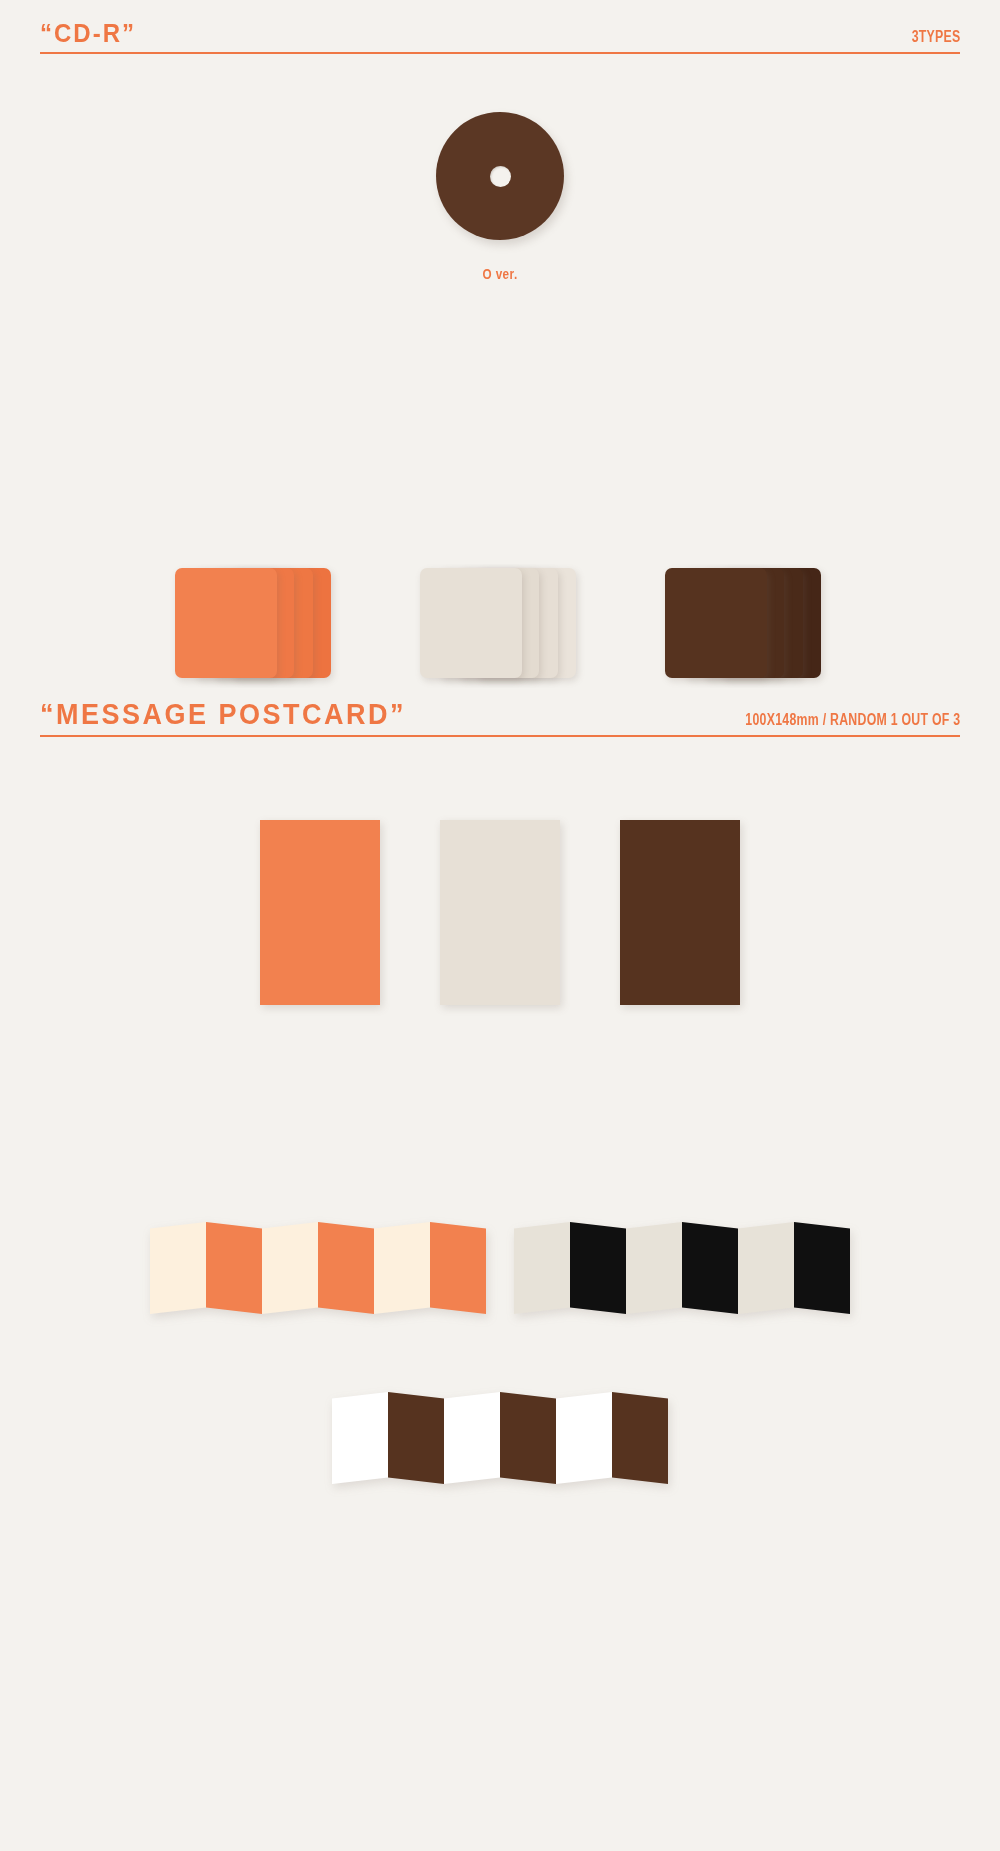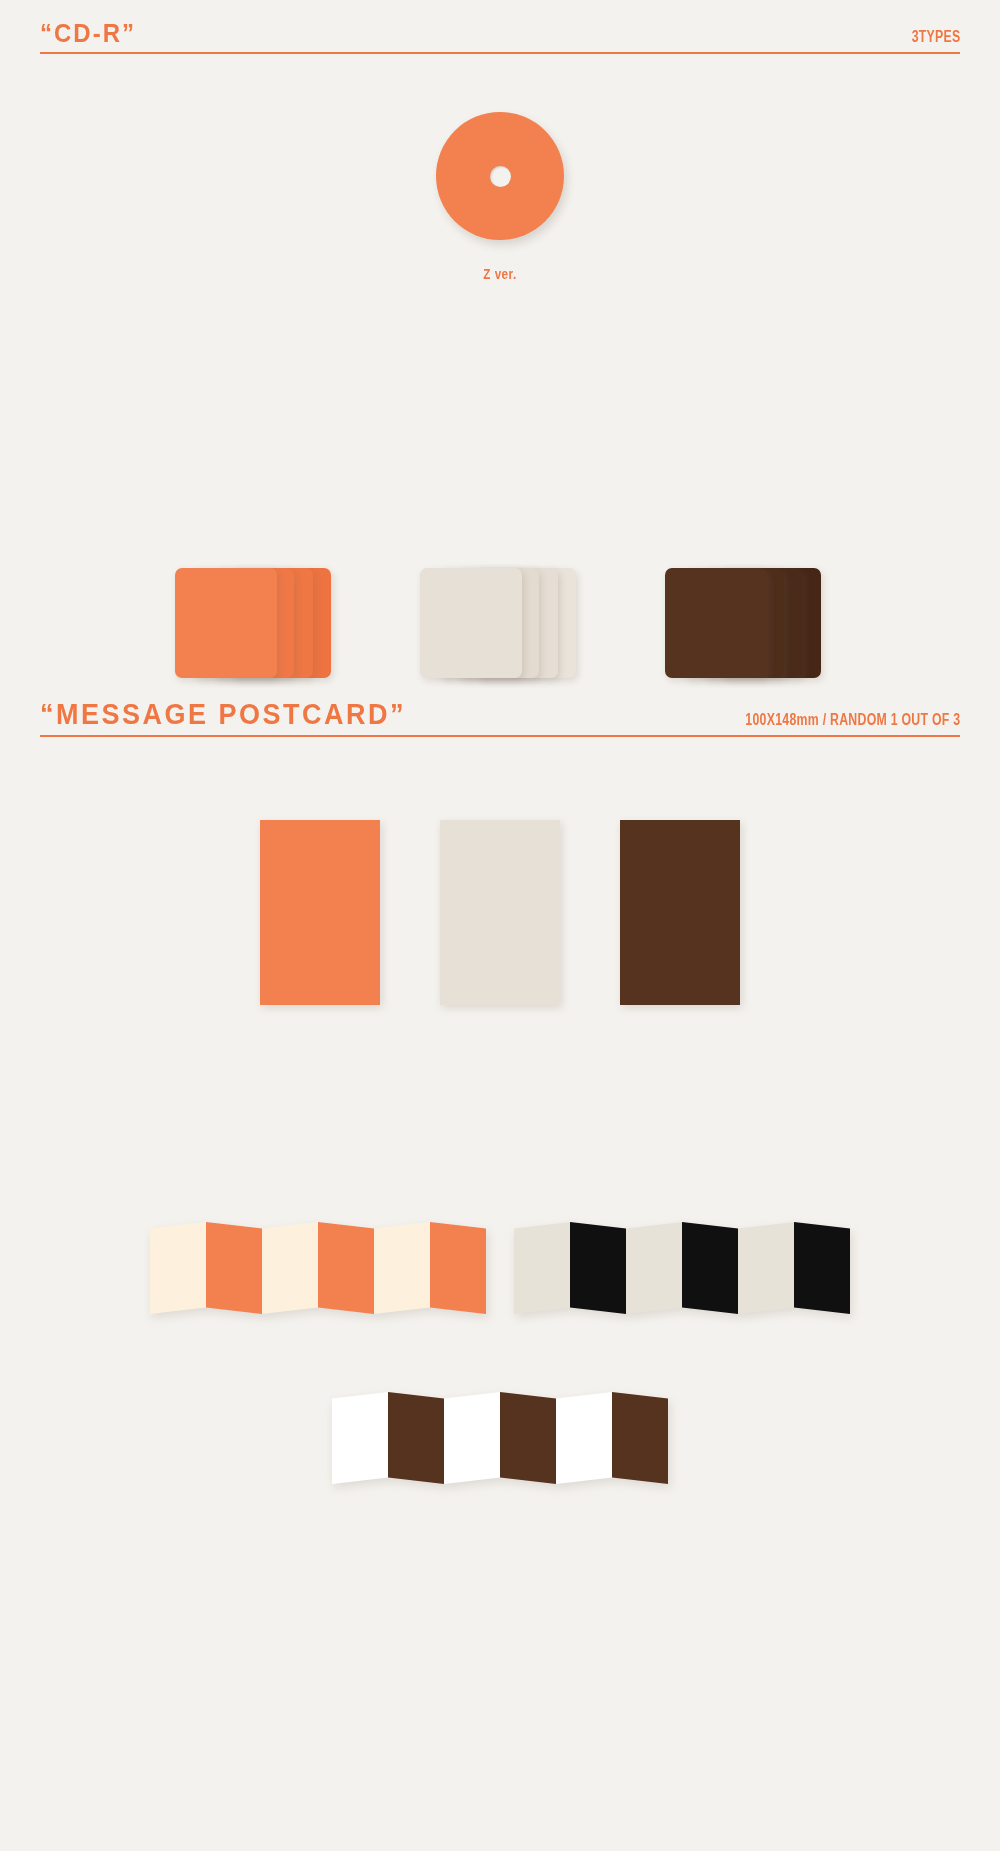--- a/index.html
+++ b/index.html
@@ -172,22 +172,22 @@
   <div class="section-head" style="top:22px;">
     <div class="head-row">
       <div class="head-title sm">“CD-R”</div>
       <div class="head-meta">3TYPES</div>
     </div>
     <div class="head-rule"></div>
   </div>
 
   <div class="cd-row" style="top:112px;">
     <div class="cd-item">
-      <div class="disc" style="background: rgb(242, 129, 79);"></div>
-      <div class="cd-label">Z ver.</div>
+      <div class="disc" style="background: rgb(91, 55, 36);"></div>
+      <div class="cd-label">O ver.</div>
     </div>
   </div>
 
 
   <div class="pc-row" style="top:568px;">
     <div class="pc-stack">
       <div class="pc-card c4" style="background: rgb(237, 115, 64);"></div>
       <div class="pc-card c3" style="background: rgb(238, 119, 67);"></div>
       <div class="pc-card c2" style="background: rgb(239, 120, 70);"></div>
       <div class="pc-card c1" style="background: rgb(242, 129, 79);"></div>

